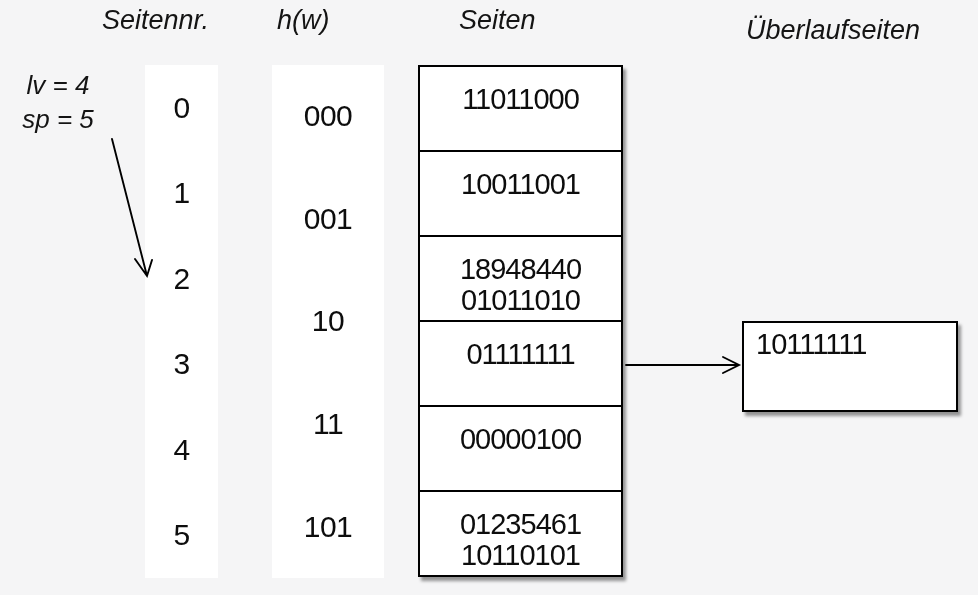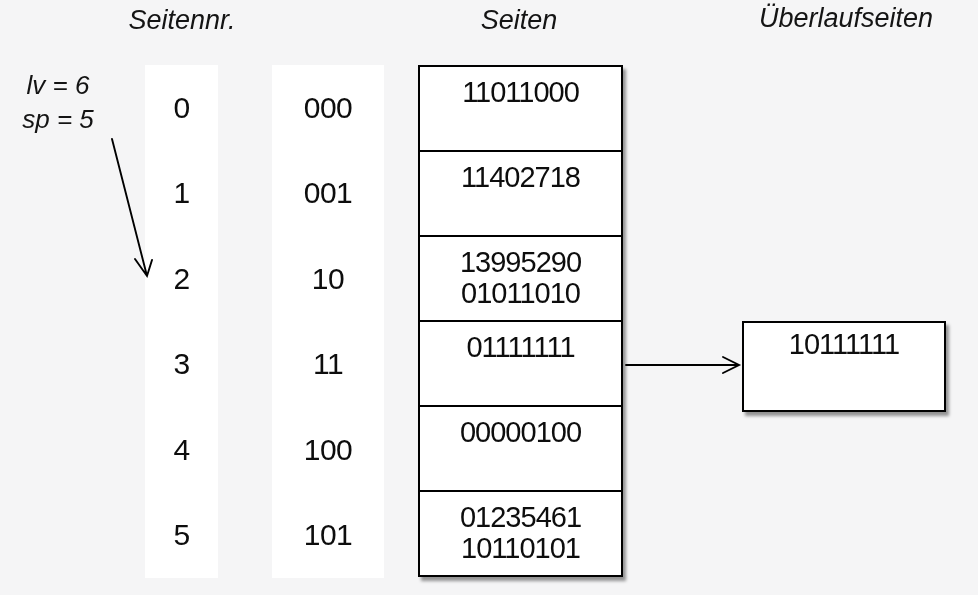--- a/index.html
+++ b/index.html
@@ -13,28 +13,27 @@
     overflow: hidden;
     color: #0d0d0d;
   }
 
   
   .hdr {
     position: absolute;
     top: 5px;
     font-style: italic;
     font-size: 27px;
-    text-align: center;
     white-space: nowrap;
     color: #141414;
   }
   .hdr-pageno   { left: 102px; width: 160px; }
   .hdr-hash     { left: 277px; width: 120px; }
   .hdr-pages    { left: 459px; width: 120px; }
-  .hdr-overflow { left: 746px; width: 200px; top: 3px; }
+  .hdr-overflow { left: 746px; width: 200px; top: 15px; }
 
   
   .note {
     position: absolute;
     left: 12px;
     top: 68px;
     width: 92px;
     font-style: italic;
     font-size: 26px;
     line-height: 34px;
@@ -73,21 +72,21 @@
     border: 2.5px solid #000000;
     box-shadow: 3px 4px 3px rgba(0,0,0,0.40);
     display: flex;
     flex-direction: column;
   }
   .trow {
     flex: 1;
     display: flex;
     flex-direction: column;
     align-items: center;
-    padding-top: 10px;
+    padding-top: 17px;
     box-sizing: border-box;
   }
   .trow + .trow { border-top: 2px solid #000000; }
   .entry {
     font-size: 29px;
     line-height: 31px;
     letter-spacing: -1px;
     white-space: nowrap;
   }
 
@@ -96,75 +95,76 @@
     position: absolute;
     left: 742px;
     top: 321px;
     width: 200px;
     height: 81px;
     background: #ffffff;
     border: 2.5px solid #000000;
     box-shadow: 3px 4px 3px rgba(0,0,0,0.40);
     display: flex;
     flex-direction: column;
-    align-items: center;
+    align-items: flex-start;
     padding-top: 6px;
     box-sizing: content-box;
+    padding-left: 12px;
   }
 
   
   .arrows {
     position: absolute;
     left: 0; top: 0;
     width: 978px;
     height: 595px;
     pointer-events: none;
   }
 </style>
 </head>
 <body>
 
 <div class="canvas">
 
   <div class="hdr hdr-pageno">Seitennr.</div>
+  <div class="hdr hdr-hash">h(w)</div>
   <div class="hdr hdr-pages">Seiten</div>
   <div class="hdr hdr-overflow">Überlaufseiten</div>
 
   <div class="note">
-    <div>lv = 6</div>
+    <div>lv = 4</div>
     <div>sp = 5</div>
   </div>
 
   <div class="strip strip-pageno" id="col-pageno">
       <div class="num">0</div>
       <div class="num">1</div>
       <div class="num">2</div>
       <div class="num">3</div>
       <div class="num">4</div>
       <div class="num">5</div>
     </div>
 
   <div class="strip strip-hash" id="col-hash">
       <div class="num">000</div>
       <div class="num">001</div>
       <div class="num">10</div>
       <div class="num">11</div>
-      <div class="num">100</div>
       <div class="num">101</div>
     </div>
 
   <div class="pages-table" id="pages-table">
       <div class="trow">
         <div class="entry">11011000</div>
       </div>
       <div class="trow">
-        <div class="entry">11402718</div>
+        <div class="entry">10011001</div>
       </div>
       <div class="trow">
-        <div class="entry">13995290</div>
+        <div class="entry">18948440</div>
         <div class="entry">01011010</div>
       </div>
       <div class="trow">
         <div class="entry">01111111</div>
       </div>
       <div class="trow">
         <div class="entry">00000100</div>
       </div>
       <div class="trow">
         <div class="entry">01235461</div>

